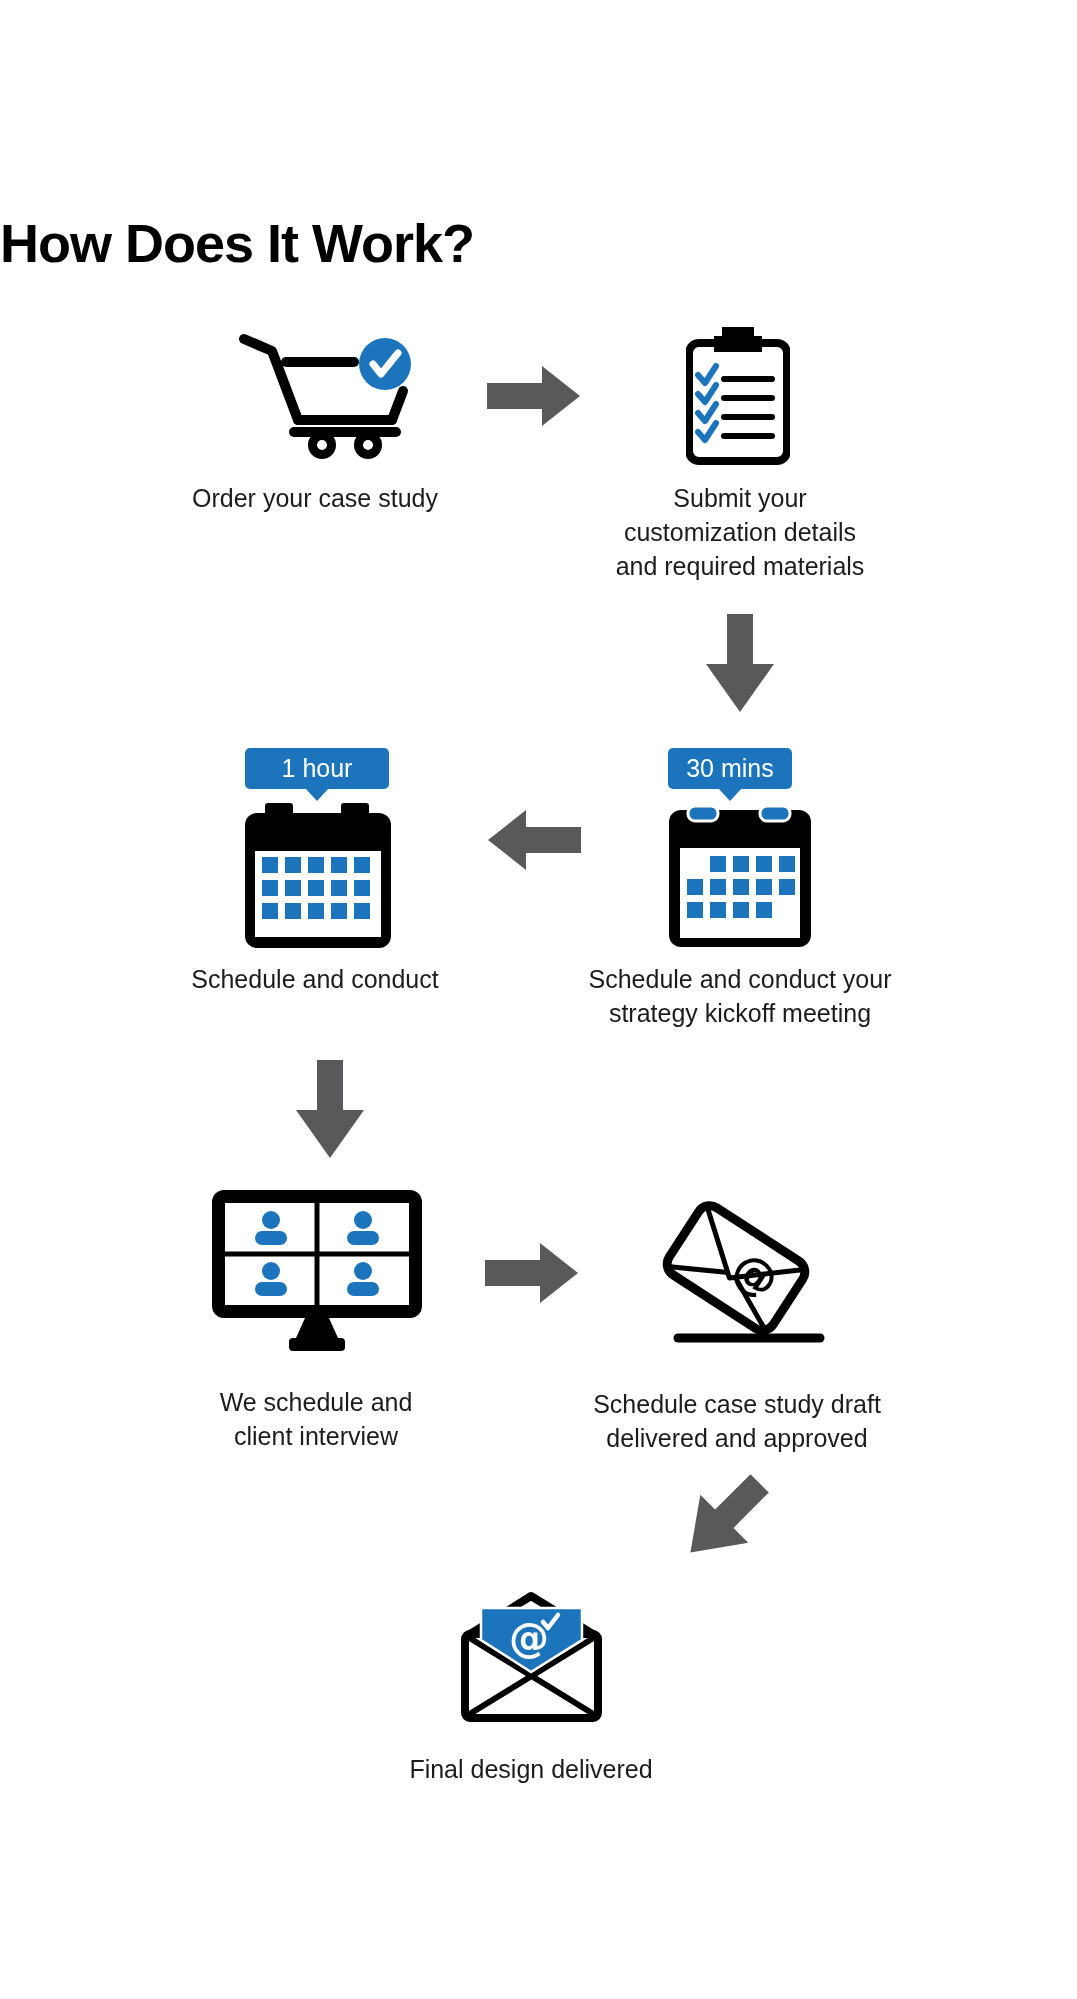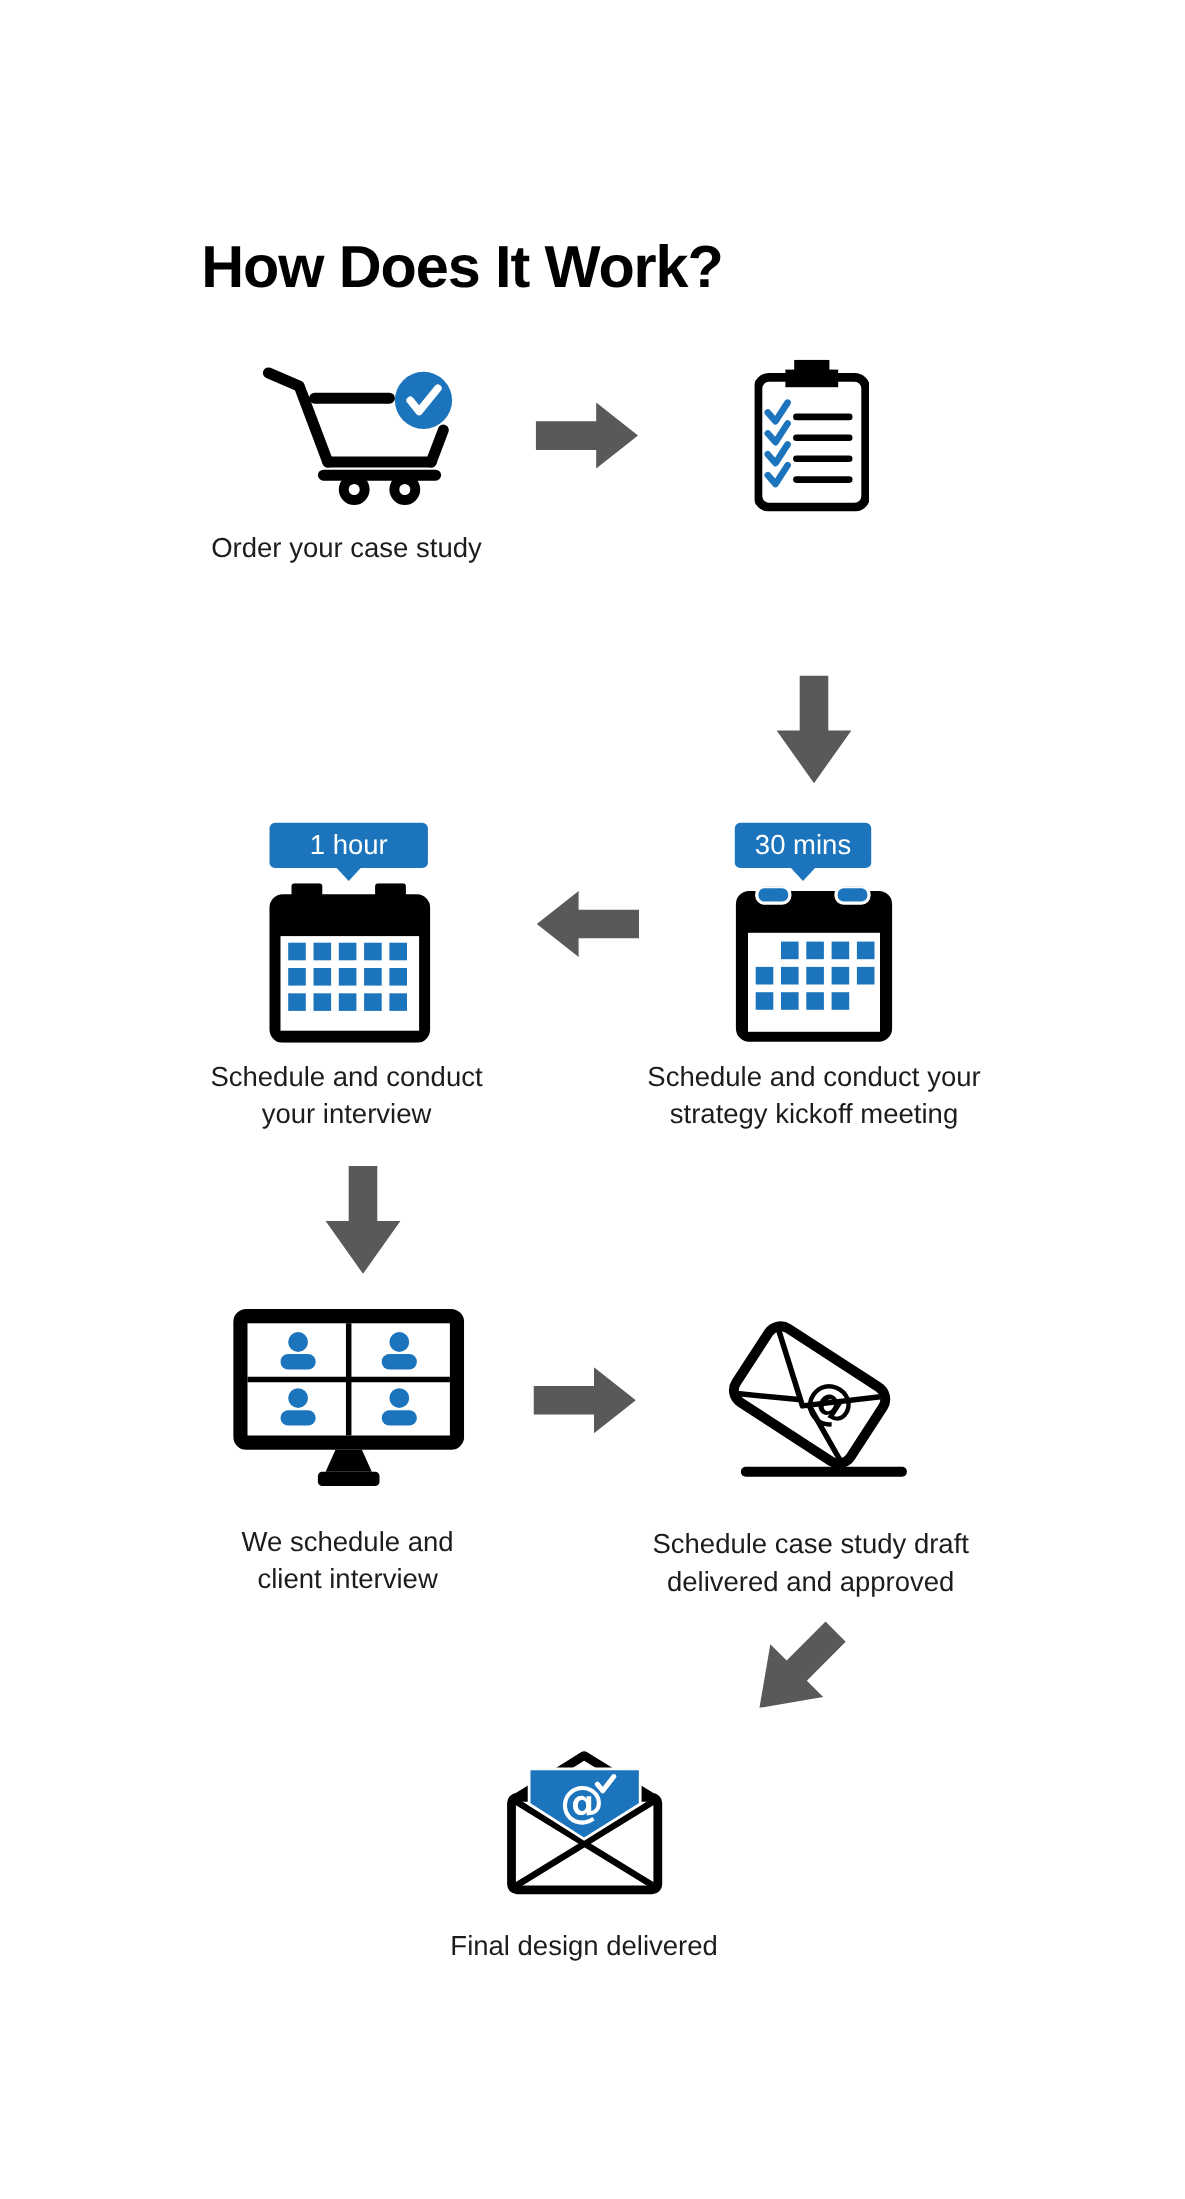--- a/index.html
+++ b/index.html
@@ -7,21 +7,21 @@
     --gray:#58595B;
     --ink:#000000;
     --text:#1C1C1C;
   }
   html,body{margin:0;padding:0;background:#fff;}
   .canvas{
     position:relative;width:1077px;height:1999px;background:#ffffff;overflow:hidden;
     font-family:"Liberation Sans","DejaVu Sans",sans-serif;color:var(--text);
   }
   .title{
-    position:absolute;left:0;top:176px;width:840px;text-align:center;
+    position:absolute;left:0;top:176px;width:840px;text-align:left;
     font-size:54px;font-weight:bold;color:#000;letter-spacing:-1px;
   }
   .abs{position:absolute;}
   .step-label{position:absolute;text-align:center;font-size:25px;line-height:34px;color:var(--text);}
   .badge{
     position:absolute;height:41px;background:var(--blue);color:#fff;
     font-size:25px;line-height:41px;text-align:center;border-radius:5px;
   }
   .badge::after{
     content:"";position:absolute;left:50%;bottom:-12px;transform:translateX(-50%);
@@ -72,20 +72,25 @@
         <polyline points="12,105 19,113 30,96"></polyline>
       </g>
       <g stroke="#000" stroke-width="6">
         <line x1="38" y1="52" x2="86" y2="52"></line>
         <line x1="38" y1="71" x2="86" y2="71"></line>
         <line x1="38" y1="90" x2="86" y2="90"></line>
         <line x1="38" y1="109" x2="86" y2="109"></line>
       </g>
     </g>
   </svg>
+  <div class="step-label" style="left:610px;top:481px;width:260px">
+    <div>Submit your</div>
+    <div>customization details</div>
+    <div>and required materials</div>
+  </div>
 
   <svg class="abs arrow" style="left:706px;top:614px" width="68" height="98" viewBox="0 0 68 98">
     <polygon points="21,0 47,0 47,50 68,50 34,98 0,50 21,50"></polygon>
   </svg>
 
   <div class="badge" style="left:668px;top:748px;width:124px">30 mins</div>
   <svg class="abs" style="left:668px;top:806px" width="144" height="142" viewBox="0 0 144 142">
     <rect x="1" y="4" width="142" height="137" rx="12" class="blk"></rect>
     <rect x="12" y="42" width="120" height="90" fill="#fff"></rect>
     <rect x="20" y="0" width="30" height="15" rx="7" class="blue" stroke="#fff" stroke-width="3"></rect>
@@ -134,21 +139,20 @@
       <rect x="111" y="77" width="16" height="16"></rect>
       <rect x="19" y="100" width="16" height="16"></rect>
         <rect x="42" y="100" width="16" height="16"></rect>
       <rect x="65" y="100" width="16" height="16"></rect>
         <rect x="88" y="100" width="16" height="16"></rect>
       <rect x="111" y="100" width="16" height="16"></rect>
     </g>
   </svg>
   <div class="step-label" style="left:155px;top:962px;width:320px">
     <div>Schedule and conduct</div>
-    <div>your interview</div>
   </div>
 
   <svg class="abs arrow" style="left:296px;top:1060px" width="68" height="98" viewBox="0 0 68 98">
     <polygon points="21,0 47,0 47,50 68,50 34,98 0,50 21,50"></polygon>
   </svg>
 
   <svg class="abs" style="left:212px;top:1190px" width="210" height="162" viewBox="0 0 210 162">
     <rect x="0" y="0" width="210" height="128" rx="12" class="blk"></rect>
     <rect x="13" y="13" width="184" height="102" fill="#fff"></rect>
     <line x1="105" y1="13" x2="105" y2="115" stroke="#000" stroke-width="5"></line>

